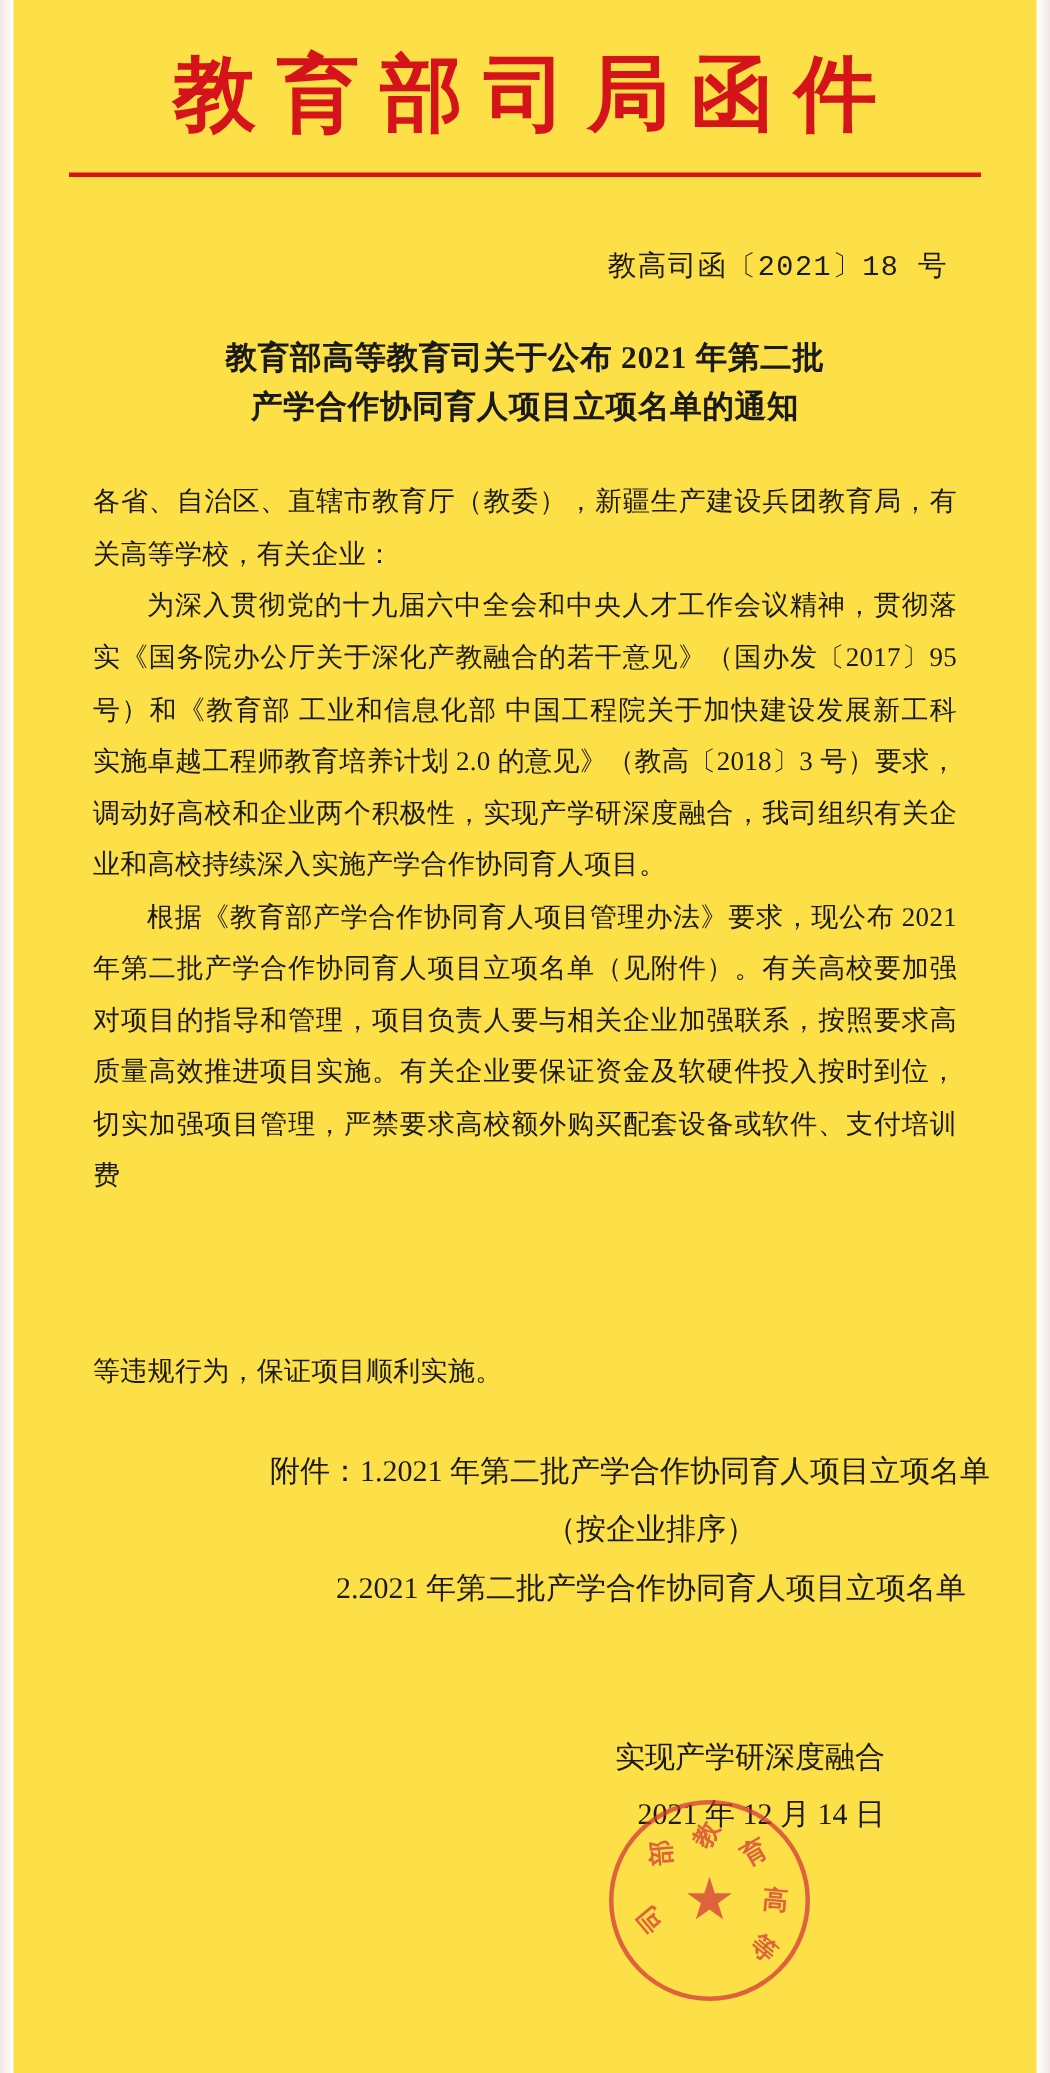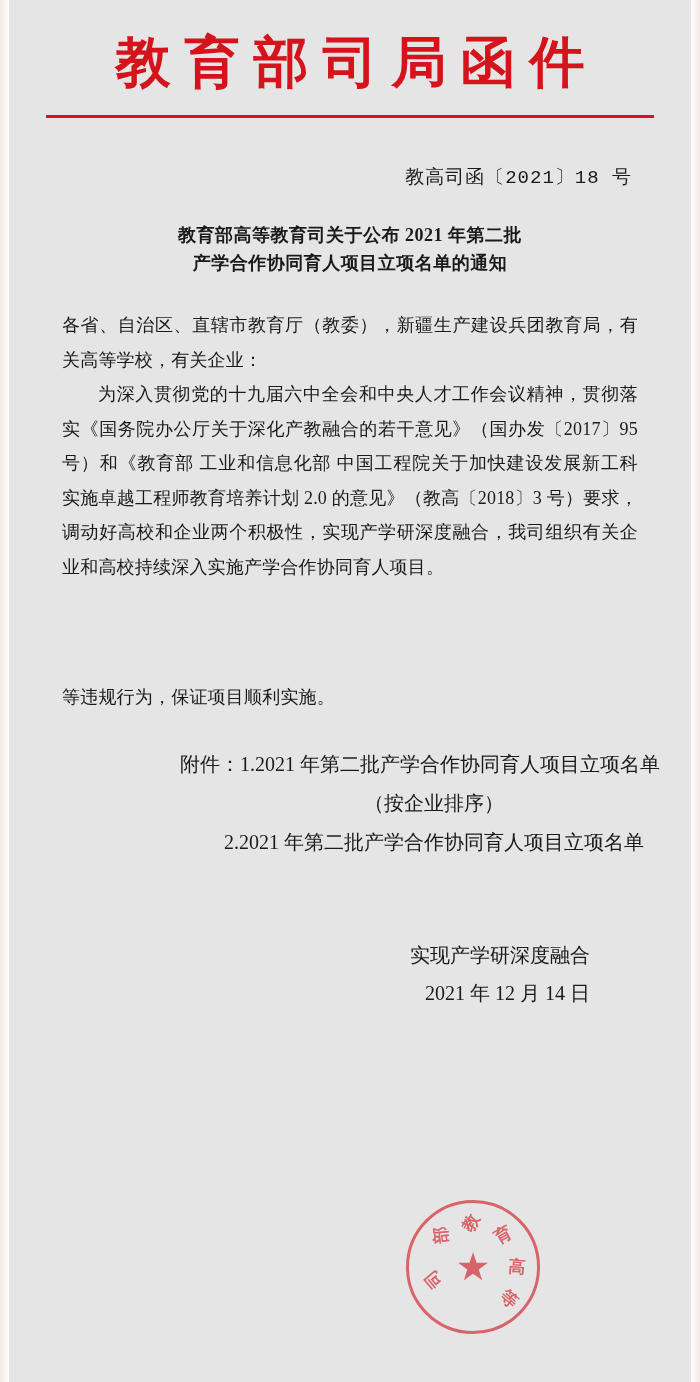--- a/index.html
+++ b/index.html
@@ -11,21 +11,21 @@
     width: 700px;
     height: 1382px;
     position: relative;
     font-family: "Liberation Serif", "DejaVu Serif", serif;
     color: #1a1a1a;
     overflow: hidden;
   }
   .page {
     position: absolute;
     inset: 0;
-    background: #e5e5e5;
+    background: #fde047;
     padding: 0;
   }
   
   .masthead {
     text-align: center;
     padding-top: 30px;
   }
   .masthead-title {
     color: #d4131a;
     font-family: "DejaVu Serif", "Liberation Serif", serif;
@@ -49,21 +49,21 @@
     padding-right: 68px;
     font-size: 19px;
     letter-spacing: 1px;
     font-family: Liberation Mono, monospace;
   }
   
   .doc-title {
     margin-top: 32px;
     text-align: center;
     font-weight: bold;
-    font-size: 18px;
+    font-size: 21px;
     line-height: 1.55;
     letter-spacing: 0.5px;
     padding: 0 70px;
   }
   .doc-title div { white-space: nowrap; }
   
   .body-text {
     margin-top: 30px;
     padding: 0 62px 0 62px;
     font-size: 18px;
@@ -164,20 +164,21 @@
   <div class="doc-number">教高司函〔2021〕18 号</div>
 
   <div class="doc-title">
     <div>教育部高等教育司关于公布 2021 年第二批</div>
     <div>产学合作协同育人项目立项名单的通知</div>
   </div>
 
   <div class="body-text">
     <p>各省、自治区、直辖市教育厅（教委），新疆生产建设兵团教育局，有关高等学校，有关企业：</p>
     <p class="indent">为深入贯彻党的十九届六中全会和中央人才工作会议精神，贯彻落实《国务院办公厅关于深化产教融合的若干意见》（国办发〔2017〕95 号）和《教育部 工业和信息化部 中国工程院关于加快建设发展新工科 实施卓越工程师教育培养计划 2.0 的意见》（教高〔2018〕3 号）要求，调动好高校和企业两个积极性，实现产学研深度融合，我司组织有关企业和高校持续深入实施产学合作协同育人项目。</p>
+    <p class="indent">根据《教育部产学合作协同育人项目管理办法》要求，现公布 2021 年第二批产学合作协同育人项目立项名单（见附件）。有关高校要加强对项目的指导和管理，项目负责人要与相关企业加强联系，按照要求高质量高效推进项目实施。有关企业要保证资金及软硬件投入按时到位，切实加强项目管理，严禁要求高校额外购买配套设备或软件、支付培训费</p>
     <div class="gap-block"></div>
     <p>等违规行为，保证项目顺利实施。</p>
   </div>
 
   <div class="attachments">
     <div>附件：1.2021 年第二批产学合作协同育人项目立项名单</div>
     <div class="sub">（按企业排序）</div>
     <div class="sub">2.2021 年第二批产学合作协同育人项目立项名单</div>
   </div>
 

